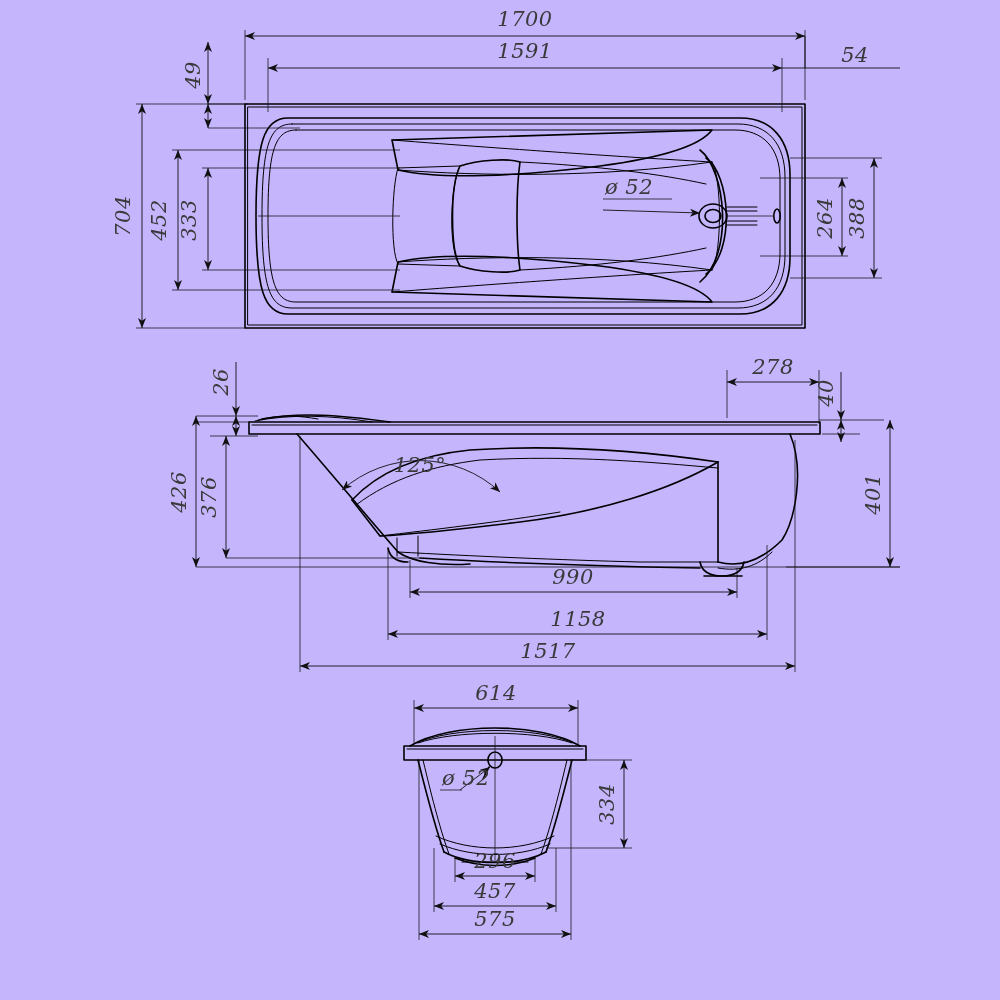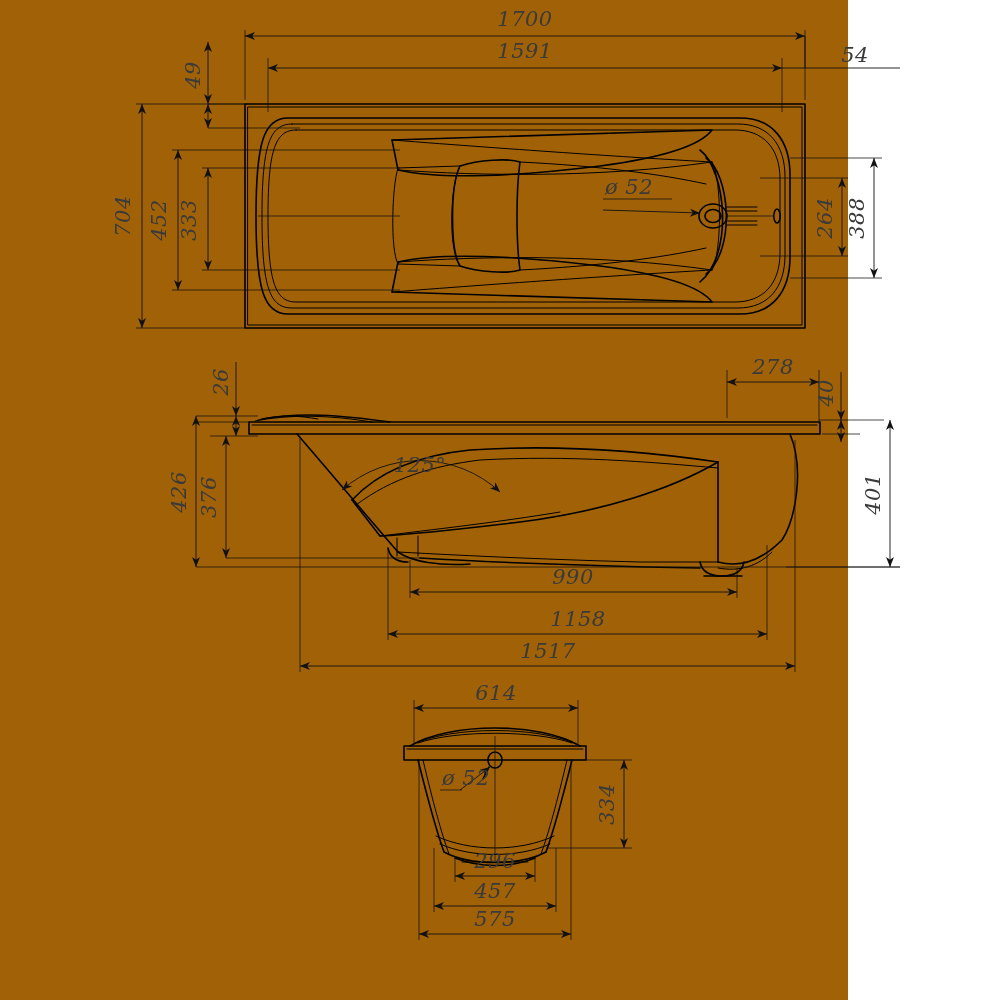--- a/index.html
+++ b/index.html
@@ -9,23 +9,23 @@
     background: #ffffff;
   }
   body {
     width: 1000px;
     height: 1000px;
     font-family: "DejaVu Serif", serif;
     overflow: hidden;
   }
   #sheet {
     position: relative;
-    width: 848px;
+    width: 1000px;
     height: 1000px;
-    background: #a16207;
+    background: #c4b5fd;
   }
   svg.drawing {
     position: absolute;
     top: 0;
     left: 0;
     width: 1000px;
     height: 1000px;
   }
   
   .obj   { fill: none; stroke: #000000; stroke-width: 1.6; stroke-linejoin: round; stroke-linecap: round; }

